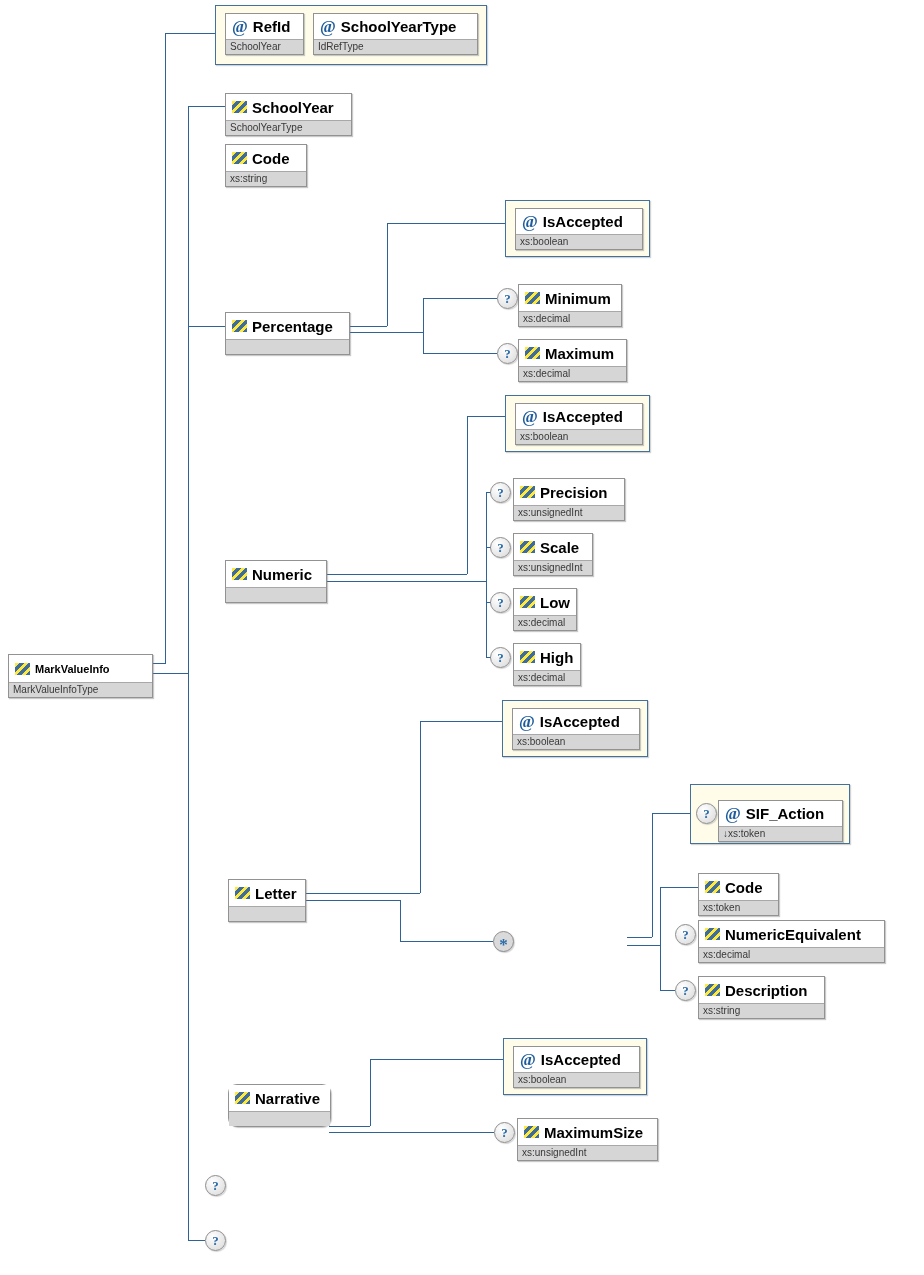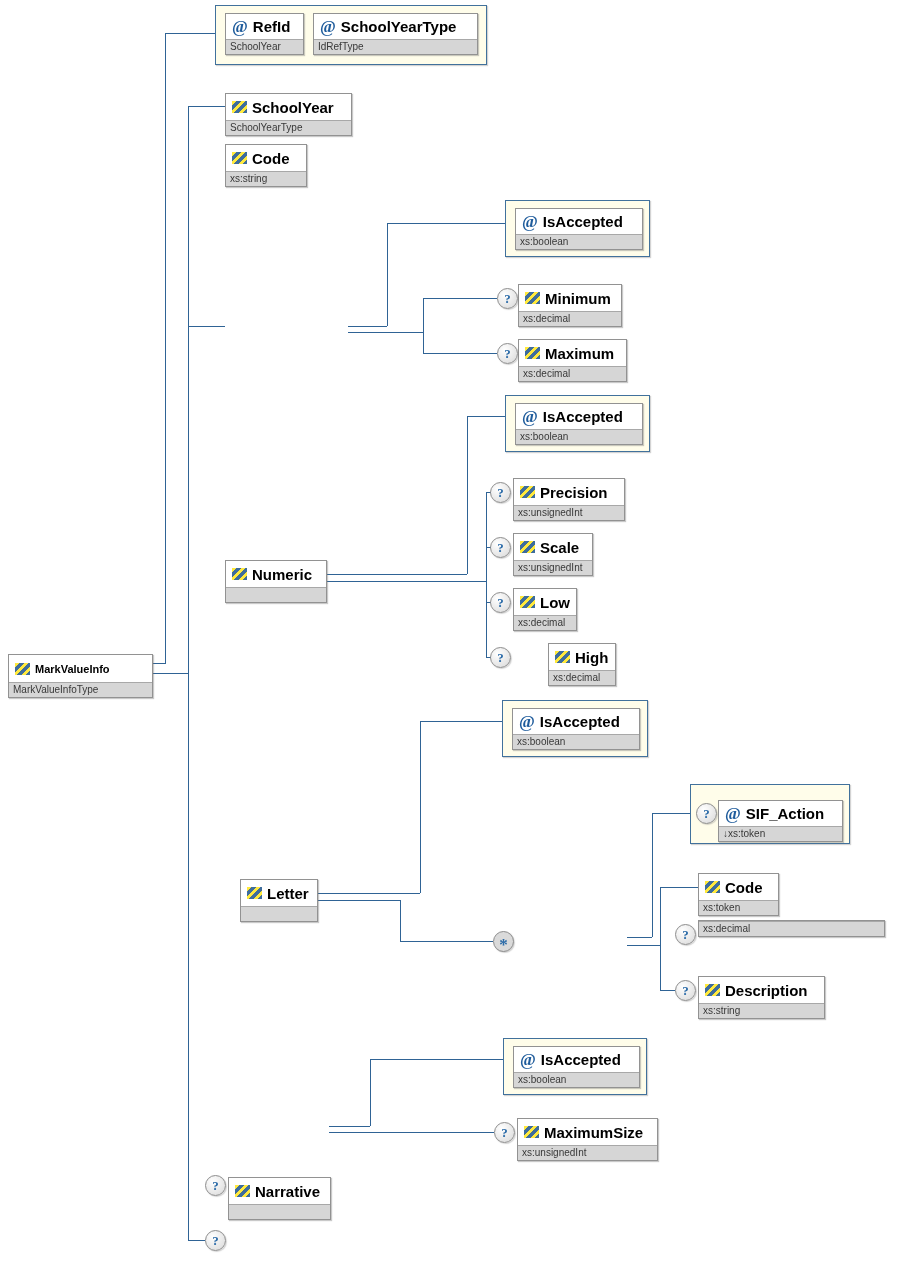--- a/index.html
+++ b/index.html
@@ -96,20 +96,27 @@
       </div>
       <div class="dtbar">xs:string</div>
     </div>
     <div class="box attr" style="left: 515px; top: 208px; width: 126px;">
       <div class="title">
         <span class="aticon">@</span>
         <span>IsAccepted</span>
       </div>
       <div class="dtbar">xs:boolean</div>
     </div>
+    <div class="box" style="left: 225px; top: 312px; width: 123px;">
+      <div class="title">
+        <span class="eicon"></span>
+        <span>Percentage</span>
+      </div>
+      <div class="dtbar"></div>
+    </div>
     <div class="box" style="left: 518px; top: 284px; width: 102px;">
       <div class="title">
         <span class="eicon"></span>
         <span>Minimum</span>
       </div>
       <div class="dtbar">xs:decimal</div>
     </div>
     <div class="badge" style="left: 497px; top: 288px;">?</div>
     <div class="box" style="left: 518px; top: 339px; width: 107px;">
       <div class="title">
@@ -143,21 +150,21 @@
     </div>
     <div class="badge" style="left: 490px; top: 537px;">?</div>
     <div class="box" style="left: 513px; top: 588px; width: 62px;">
       <div class="title">
         <span class="eicon"></span>
         <span>Low</span>
       </div>
       <div class="dtbar">xs:decimal</div>
     </div>
     <div class="badge" style="left: 490px; top: 592px;">?</div>
-    <div class="box" style="left: 513px; top: 643px; width: 66px; margin-left: 35px;">
+    <div class="box" style="left: 513px; top: 643px; width: 66px;">
       <div class="title">
         <span class="eicon"></span>
         <span>High</span>
       </div>
       <div class="dtbar">xs:decimal</div>
     </div>
     <div class="badge" style="left: 490px; top: 647px;">?</div>
     <div class="box" style="left: 225px; top: 560px; width: 100px;">
       <div class="title">
         <span class="eicon"></span>
@@ -165,21 +172,21 @@
       </div>
       <div class="dtbar"></div>
     </div>
     <div class="box attr" style="left: 512px; top: 708px; width: 126px;">
       <div class="title">
         <span class="aticon">@</span>
         <span>IsAccepted</span>
       </div>
       <div class="dtbar">xs:boolean</div>
     </div>
-    <div class="box" style="left: 240px; top: 879px; width: 76px; text-align: center;">
+    <div class="box" style="left: 228px; top: 879px; width: 76px; text-align: center;">
       <div class="title">
         <span class="eicon"></span>
         <span>Letter</span>
       </div>
       <div class="dtbar"></div>
     </div>
     <div class="box attr" style="left: 718px; top: 800px; width: 123px;">
       <div class="title">
         <span class="aticon">@</span>
         <span>SIF_Action</span>
@@ -189,39 +196,43 @@
     <div class="badge" style="left: 696px; top: 803px;">?</div>
     <div class="badge repeating" style="left: 493px; top: 931px;">*</div>
     <div class="box" style="left: 698px; top: 873px; width: 79px;">
       <div class="title">
         <span class="eicon"></span>
         <span>Code</span>
       </div>
       <div class="dtbar">xs:token</div>
     </div>
     <div class="box" style="left: 698px; top: 920px; width: 185px;">
+      <div class="title">
+        <span class="eicon"></span>
+        <span>NumericEquivalent</span>
+      </div>
       <div class="dtbar">xs:decimal</div>
     </div>
     <div class="badge" style="left: 675px; top: 924px;">?</div>
     <div class="box" style="left: 698px; top: 976px; width: 125px;">
       <div class="title">
         <span class="eicon"></span>
         <span>Description</span>
       </div>
       <div class="dtbar">xs:string</div>
     </div>
     <div class="badge" style="left: 675px; top: 980px;">?</div>
     <div class="box attr" style="left: 513px; top: 1046px; width: 125px;">
       <div class="title">
         <span class="aticon">@</span>
         <span>IsAccepted</span>
       </div>
       <div class="dtbar">xs:boolean</div>
     </div>
-    <div class="box" style="left: 228px; top: 1177px; width: 101px;">
+    <div class="box" style="left: 228px; top: 1084px; width: 101px; border-radius: 9px;">
       <div class="title">
         <span class="eicon"></span>
         <span>Narrative</span>
       </div>
       <div class="dtbar"></div>
     </div>
     <div class="box" style="left: 517px; top: 1118px; width: 139px;">
       <div class="title">
         <span class="eicon"></span>
         <span>MaximumSize</span>

